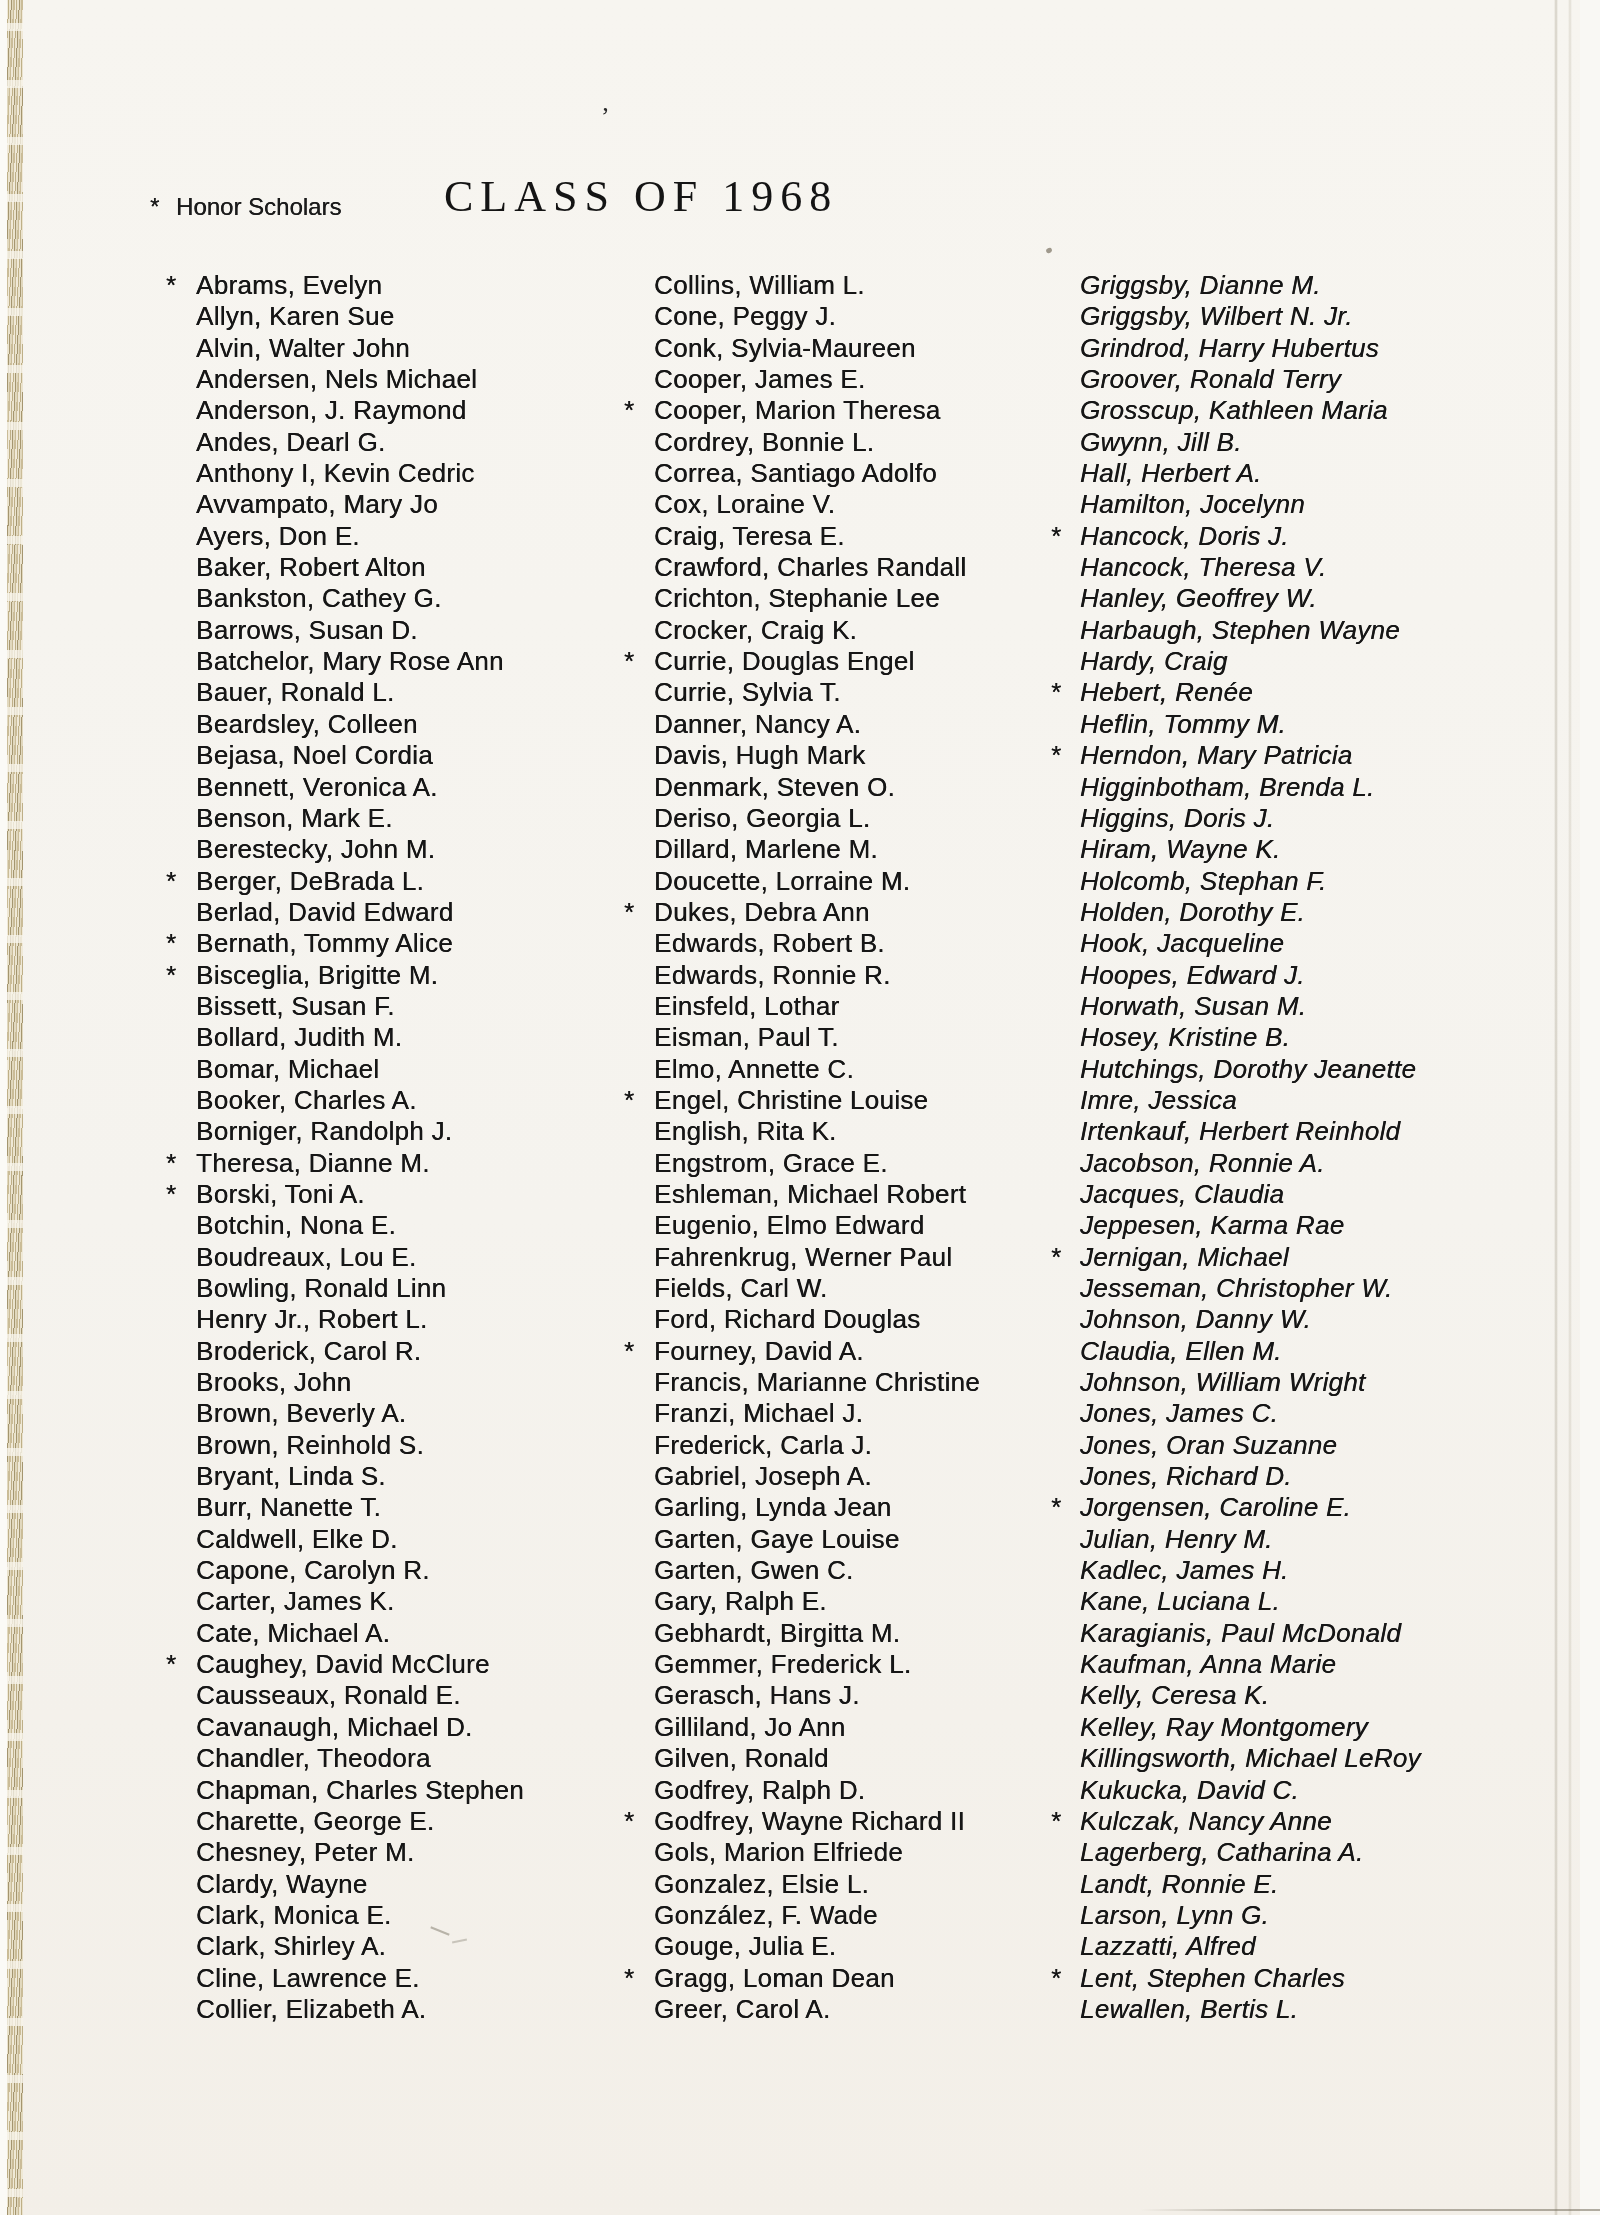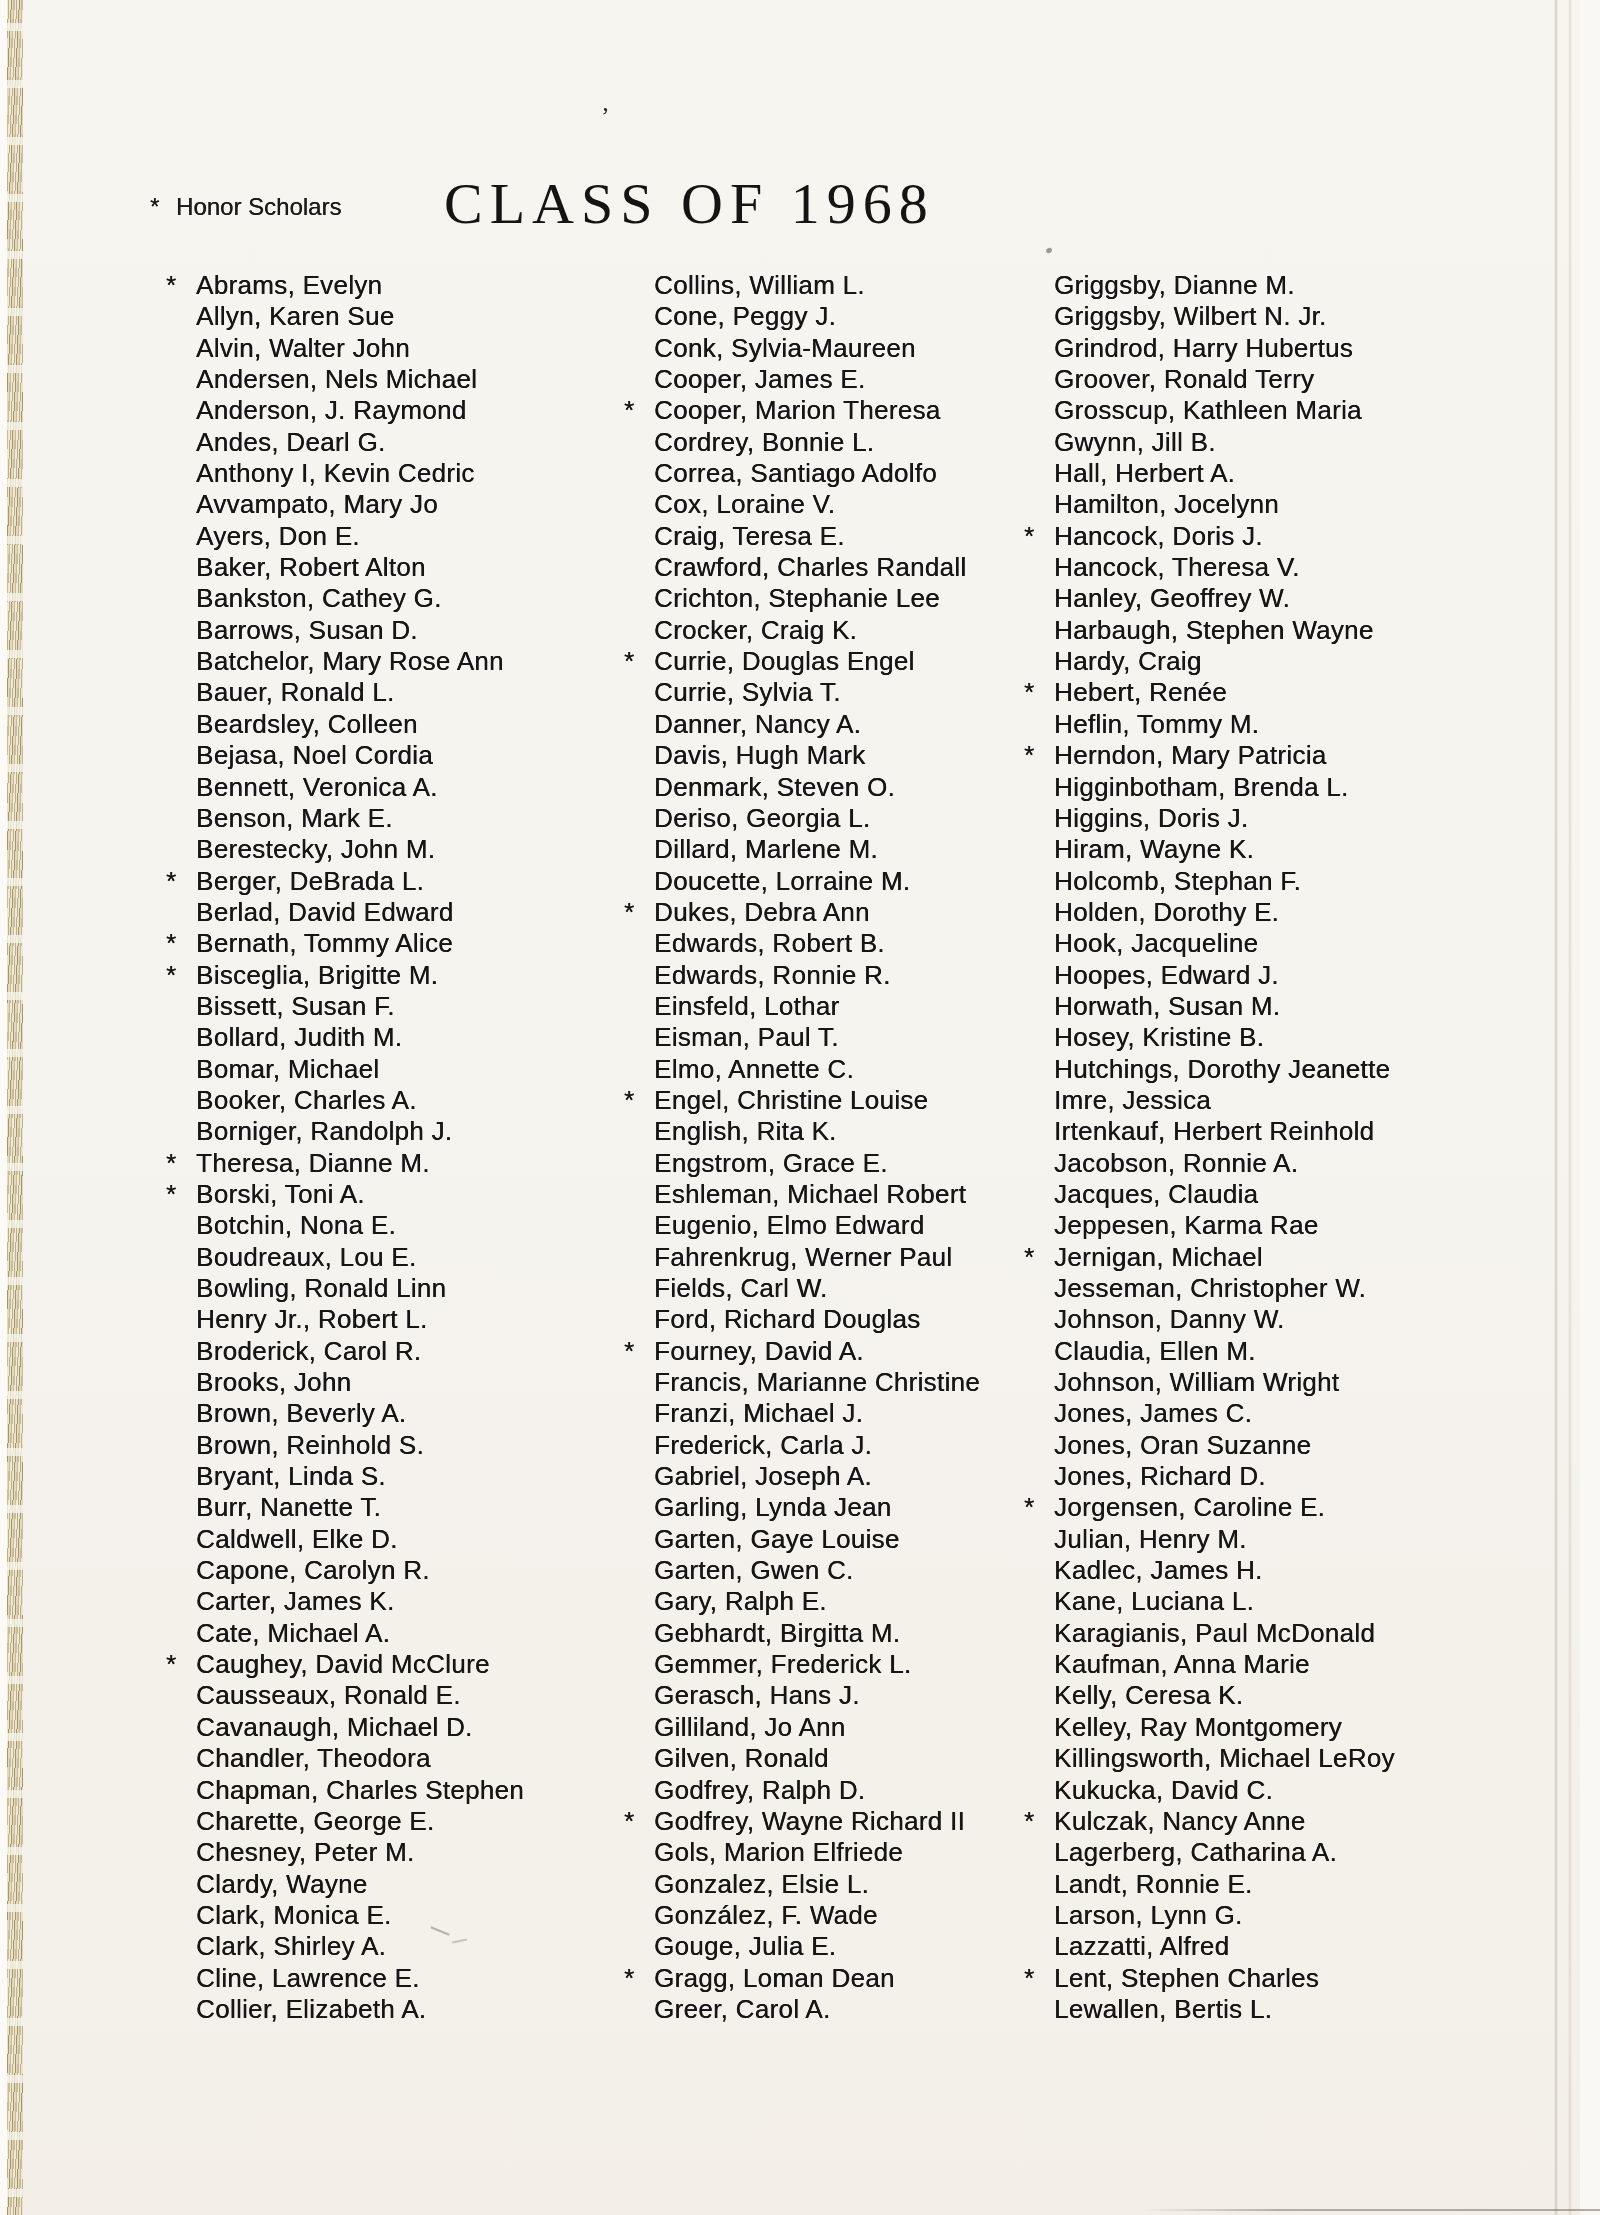--- a/index.html
+++ b/index.html
@@ -38,37 +38,37 @@
   .legend{
     position:absolute;left:150px;top:193px;
     display:flex;align-items:baseline;
     font-size:24px;line-height:28px;color:#1b1b1b;
     text-shadow:.3px 0 0 currentColor;
   }
   .legend .legend-star{width:26px;}
   .page-title{
     position:absolute;left:444px;top:175px;
     font-family:"Liberation Serif","DejaVu Serif",serif;
-    font-size:58px;line-height:1;letter-spacing:7px;
+    font-size:44px;line-height:1;letter-spacing:7px;
     color:#141414;white-space:nowrap;
   }
   .title-artifact{
     position:absolute;left:601px;top:102px;
     font-family:"Liberation Serif",serif;font-size:26px;color:#2b2b2b;
   }
 
   
   .col{
     position:absolute;top:270px;width:448px;
     font-size:26px;color:#161616;
     text-shadow:.3px 0 0 currentColor;
   }
   .col-1{left:166px;}
   .col-2{left:624px;}
-  .col-3{left:1024px;}
+  .col-3{left:1050px;font-style:italic;}
   .row{display:flex;height:31.35px;line-height:31.35px;white-space:nowrap;}
   .row .star{flex:0 0 30px;}
   .row .name{letter-spacing:.3px;}
 
   
   .speck-a{
     position:absolute;left:1046px;top:248px;width:6px;height:5px;
     background:#7a7263;border-radius:60% 40% 55% 45%;opacity:.7;transform:rotate(-20deg);
   }
   .mark-pencil-1{

